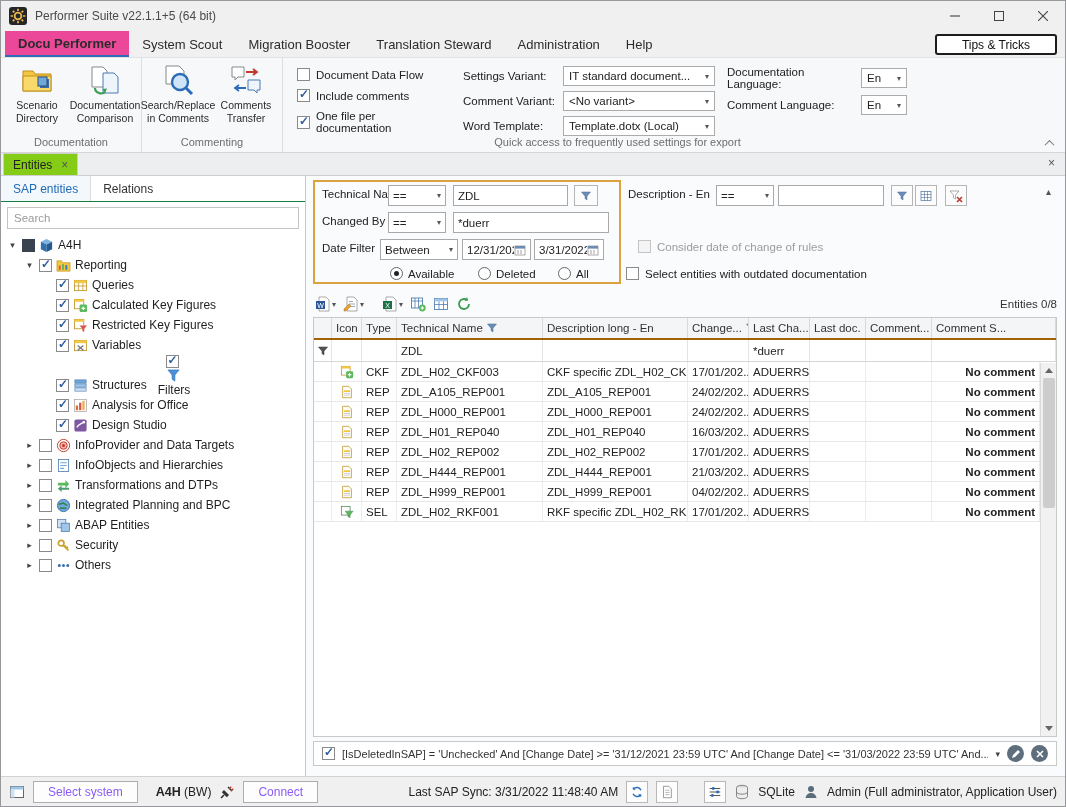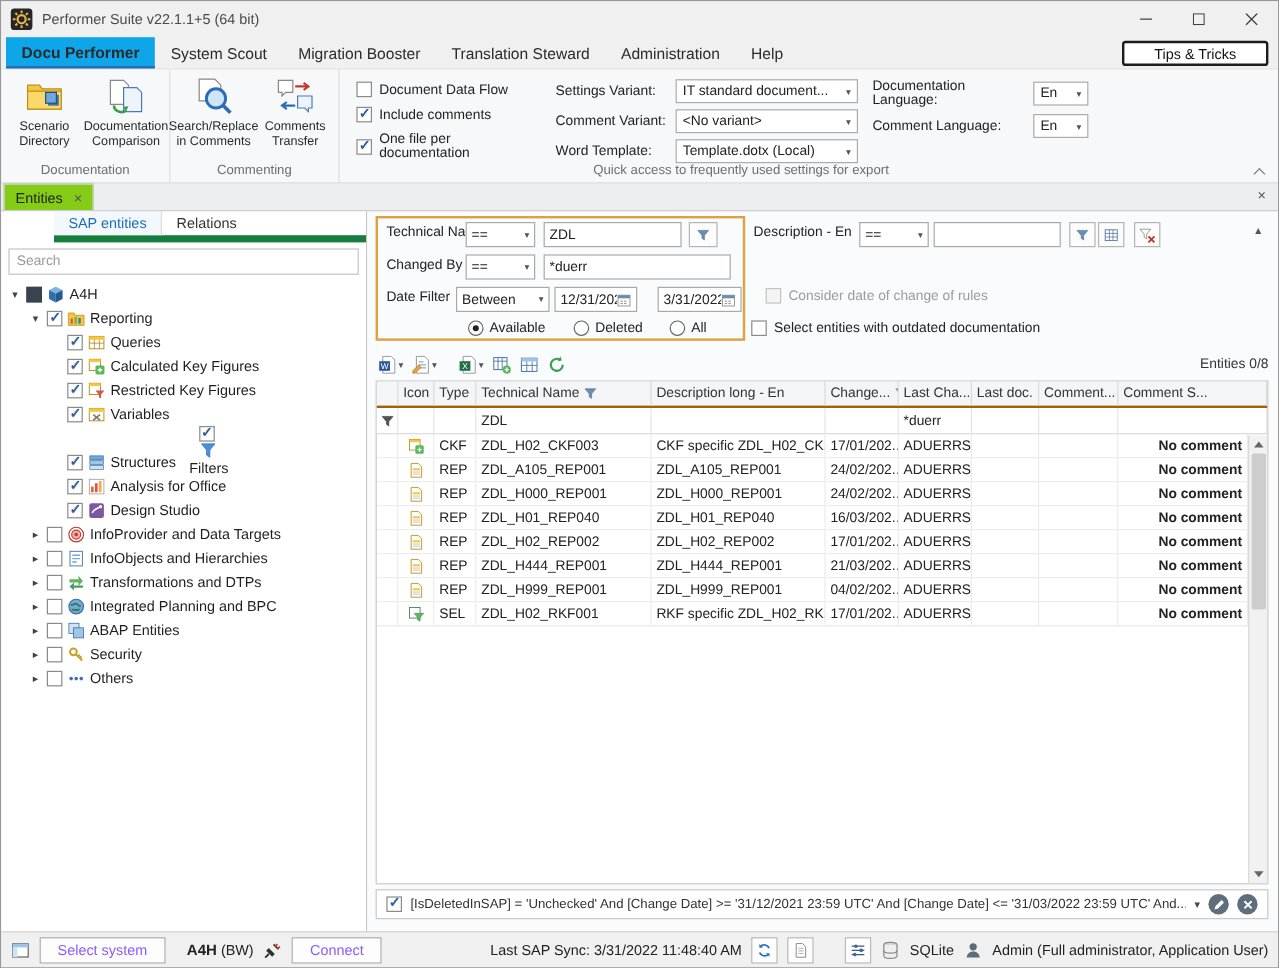--- a/index.html
+++ b/index.html
@@ -13,21 +13,21 @@
 
 .titlebar{height:30px;flex:0 0 30px;display:flex;align-items:center;padding-left:8px;background:#f0f0f0;}
 .app-icon{width:18px;height:18px;background:#262626;border-radius:3px;display:flex;align-items:center;justify-content:center;margin-right:8px;}
 .title{font-size:12px;color:#4a4a4a;flex:1;}
 .win-controls{display:flex;height:100%;}
 .win-btn{width:44px;display:flex;align-items:center;justify-content:center;}
 
 
 .ribbon-tabs{height:27px;flex:0 0 27px;display:flex;align-items:stretch;padding-left:4px;background:#f0f0f0;position:relative;border-bottom:1px solid #e3e3e3;}
 .rtab{padding:0 13px;font-size:13px;color:#2b2b2b;display:flex;align-items:center;}
-.rtab.active{font-weight:bold;border-bottom:2px solid #2b6cb8;background:#0ea5e9;}
+.rtab.active{font-weight:bold;border-bottom:2px solid #2b6cb8;background:#ec4899;}
 .tips-btn{position:absolute;right:8px;top:3px;width:122px;height:21px;border:2px solid #1c1c1c;border-radius:3px;background:#fff;font-size:12px;display:flex;align-items:center;justify-content:center;color:#111;}
 
 
 .ribbon-body{height:95px;flex:0 0 95px;background:#f7f8f9;border-bottom:1px solid #d6d6d6;display:flex;position:relative;}
 .rb-group{display:flex;flex-direction:column;border-right:1px solid #dedede;padding:2px 2px 0;}
 .rb-content{flex:1;display:flex;}
 .rb-caption{height:16px;font-size:11px;color:#6e6e6e;text-align:center;}
 .big-btn{width:68px;display:flex;flex-direction:column;align-items:center;padding-top:4px;cursor:default;}
 .big-btn .blabel{font-size:10.5px;color:#2b2b2b;text-align:center;line-height:1.2;margin-top:3px;}
 .qa-checks{width:168px;padding:8px 2px 0 12px;display:flex;flex-direction:column;gap:8px;}
@@ -49,21 +49,21 @@
 
 
 .doc-tabs{height:23px;flex:0 0 23px;background:#eceef0;display:flex;align-items:flex-end;padding-left:2px;position:relative;border-bottom:1px solid #cfcfcf;}
 .doc-tab{height:22px;background:#84cc16;border:1px solid #cfcfcf;border-bottom:none;display:flex;align-items:center;padding:0 9px;font-size:12px;gap:9px;color:#222;}
 .doc-tab .x,.right-x{color:#555;font-size:12px;line-height:1;}
 .right-x{position:absolute;right:10px;top:4px;}
 
 
 .main{flex:1;display:flex;min-height:0;background:#f0f0f0;}
 .left-panel{width:305px;flex:0 0 305px;background:#fff;border-right:1px solid #c6c6c6;display:flex;flex-direction:column;}
-.lp-tabs{height:26px;flex:0 0 26px;display:flex;border-bottom:6px solid #15803d;margin-left:44px;}
+.lp-tabs{height:26px;flex:0 0 26px;display:flex;border-bottom:1px solid #15803d;}
 .lp-tab{padding:0 12px;font-size:12px;display:flex;align-items:center;color:#333;}
 .lp-tab.active{color:#1f6cb5;background:#f3f8fd;border-right:1px solid #dcdcdc;}
 .lp-search{padding:5px 6px 4px;}
 .lp-search input{width:100%;height:22px;border:1px solid #c4c4c4;font-size:11.5px;padding:0 6px;color:#333;outline:none;}
 .lp-search input::placeholder{color:#9a9a9a;}
 .tree{flex:1;overflow:hidden;padding-top:2px;}
 .tree-row{height:20px;display:flex;align-items:center;font-size:12px;color:#1f1f1f;}
 .tw-arrow{width:15px;flex:none;text-align:center;font-size:9px;color:#444;}
 .tw-label{margin-left:4px;white-space:nowrap;}
 .tree-row .checkbox{margin:0 2px;}
@@ -582,21 +582,21 @@
         <div class="fp-input" style="left:156px;top:63px;width:69px">
             <span class="val">12/31/2021</span>
             <span class="svg-icon w12">
               <svg viewBox="0 0 12 12">
                 <rect x="1" y="2" width="10" height="9" fill="#fff" stroke="#888" stroke-width=".7"></rect>
                 <rect x="1" y="2" width="10" height="2.6" fill="#6b8cb5"></rect>
                 <path d="M3 7h2M6 7h2M3 9h2M6 9h2" stroke="#888" stroke-width=".8"></path>
               </svg>
             </span>
           </div>
-        <div class="fp-input" style="left:242px;top:63px;width:70px">
+        <div class="fp-input" style="left:228px;top:63px;width:70px">
             <span class="val">3/31/2022</span>
             <span class="svg-icon w12">
               <svg viewBox="0 0 12 12">
                 <rect x="1" y="2" width="10" height="9" fill="#fff" stroke="#888" stroke-width=".7"></rect>
                 <rect x="1" y="2" width="10" height="2.6" fill="#6b8cb5"></rect>
                 <path d="M3 7h2M6 7h2M3 9h2M6 9h2" stroke="#888" stroke-width=".8"></path>
               </svg>
             </span>
           </div>
         <div class="chk-row abs" style="left:332px;top:64px">

